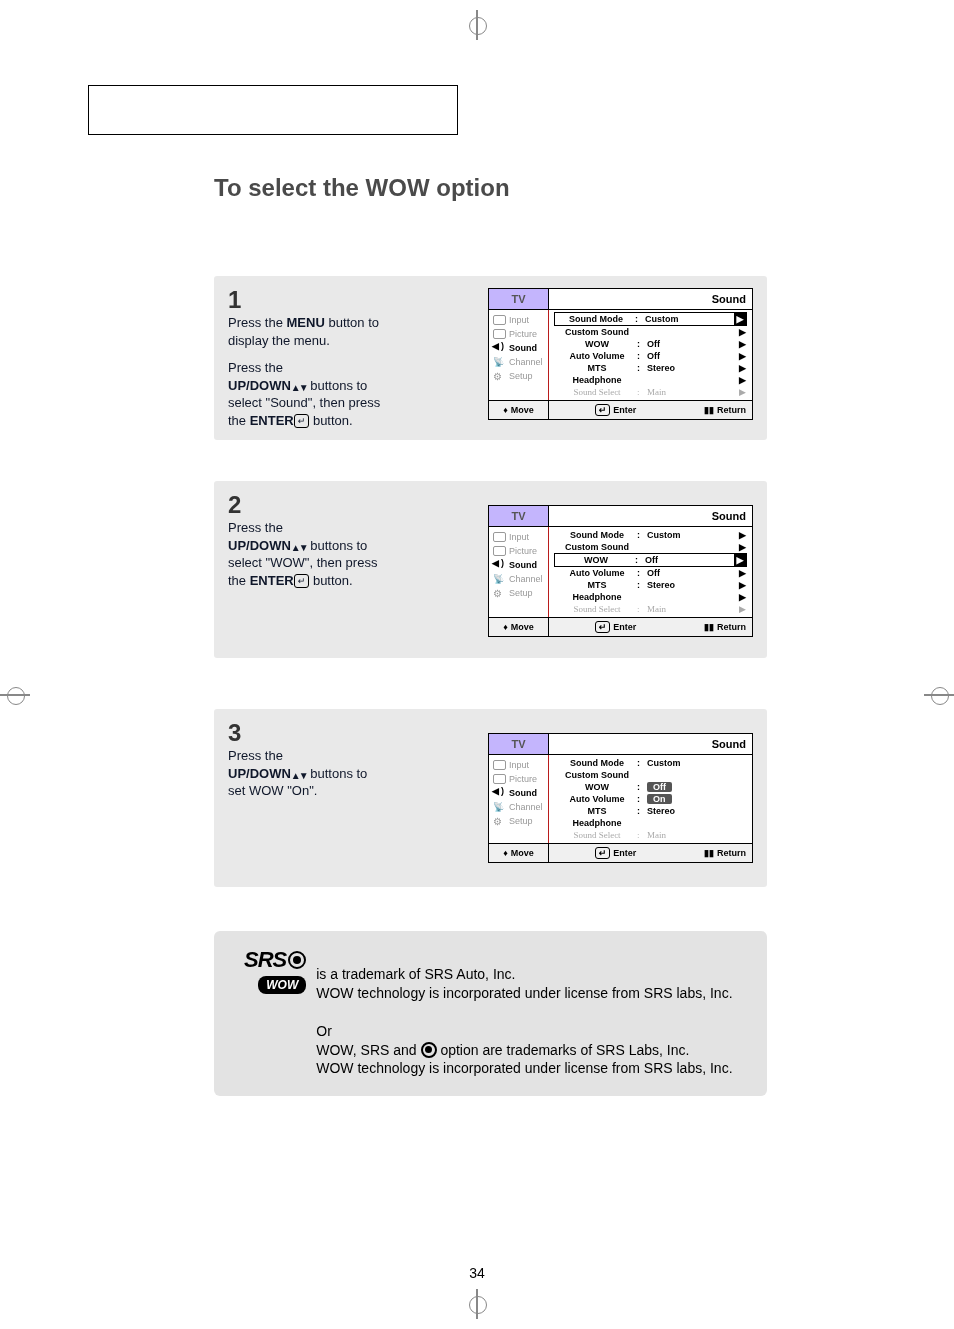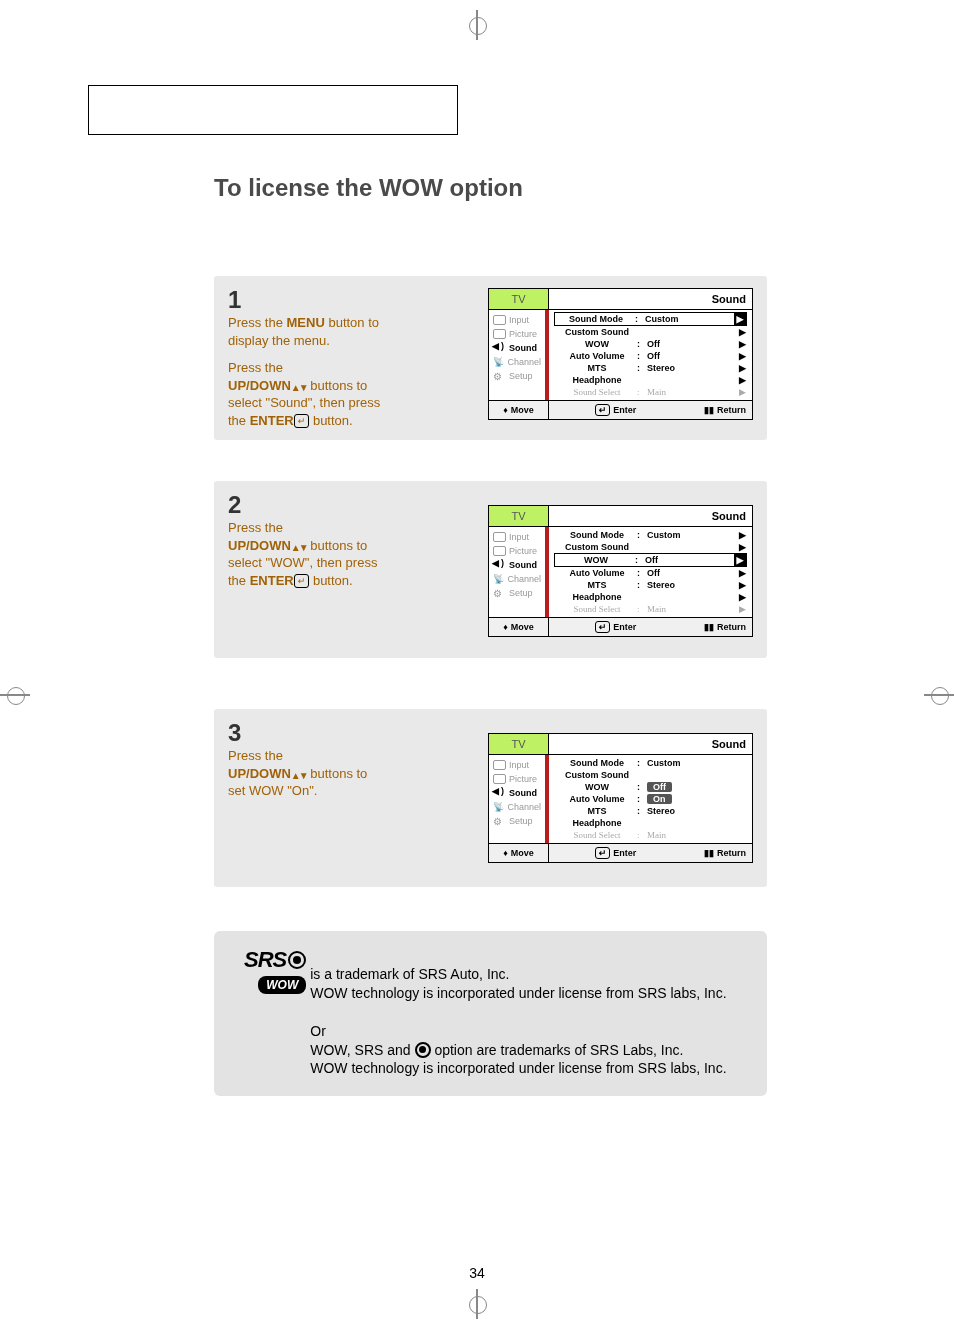--- a/index.html
+++ b/index.html
@@ -83,21 +83,21 @@
   .step-num {
     font-size: 24px;
     font-weight: bold;
     color: #333;
     line-height: 1;
     margin-bottom: 2px;
   }
   .step-text {
     font-size: 13px;
     line-height: 1.35;
-    color: #a16207;
+    color: #0f172a;
     width: 155px;
   }
   .step-text p { margin-bottom: 10px; }
   .step-text b { font-weight: bold; }
   .updown {
     display: inline-block;
     vertical-align: -1px;
     font-size: 10px;
     letter-spacing: -2px;
   }
@@ -120,40 +120,40 @@
     border: 1px solid #000;
     font-size: 10px;
   }
   .osd-head {
     display: flex;
     border-bottom: 1px solid #000;
   }
   .osd-tv {
     width: 60px;
     text-align: center;
-    font-weight: normal;
+    font-weight: bold;
     font-size: 11px;
     padding: 4px 0;
     border-right: 1px solid #000;
     color: #555;
-    background: #bef264;
+    background: #c4b5fd;
   }
   .osd-title {
     flex: 1;
     text-align: right;
     font-weight: bold;
     font-size: 11px;
     padding: 4px 6px 4px 0;
   }
   .osd-body {
     display: flex;
   }
   .osd-sidebar {
     width: 60px;
-    border-right: 4px solid #b91c1c;
+    border-right: 1px solid #b91c1c;
     padding: 3px 0;
   }
   .osd-side-item {
     display: flex;
     align-items: center;
     gap: 3px;
     padding: 2px 4px;
     font-size: 9px;
     color: #999;
   }
@@ -358,21 +358,21 @@
 </head>
 <body>
 
 <div class="crop-mark-top"></div>
 <div class="crop-mark-bottom"></div>
 <div class="crop-side left"></div>
 <div class="crop-side right"></div>
 
 <div class="top-box"></div>
 
-<h1 class="page-title">To license the WOW option</h1>
+<h1 class="page-title">To select the WOW option</h1>
 
 <div class="step-block step-1">
   <div class="step-num">1</div>
   <div class="step-text">
     <p>
       <span>Press the </span><b>MENU</b><span> button to display the menu.</span>
     </p>
     <p>
       <span>Press the</span><br>
       <b>UP/DOWN</b><span class="updown">▲▼</span><span> buttons to select "Sound", then press the </span><b>ENTER</b><span class="enter-icon">↵</span><span> button.</span>
@@ -662,21 +662,21 @@
       <div class="f-return">
           <span class="foot-icon">▮▮</span>
           <span>Return</span>
         </div>
     </div>
   </div>
 </div>
 
 <div class="notice-block">
   <div class="notice-body">
-    <div style="display:flex; align-items:flex-start; ">
+    <div style="display:flex; align-items:flex-start; gap:6px;">
       <div class="srs-logo">
         <div class="srs-top">
           <span>SRS</span>
           <span class="srs-dot"></span>
         </div>
         <div style="text-align:right;"><span class="srs-wow">WOW</span></div>
       </div>
       <div class="notice-text">
         <span> is a  trademark of SRS Auto, Inc.</span><br>
         <span>WOW technology is incorporated under license from SRS labs, Inc.</span>

